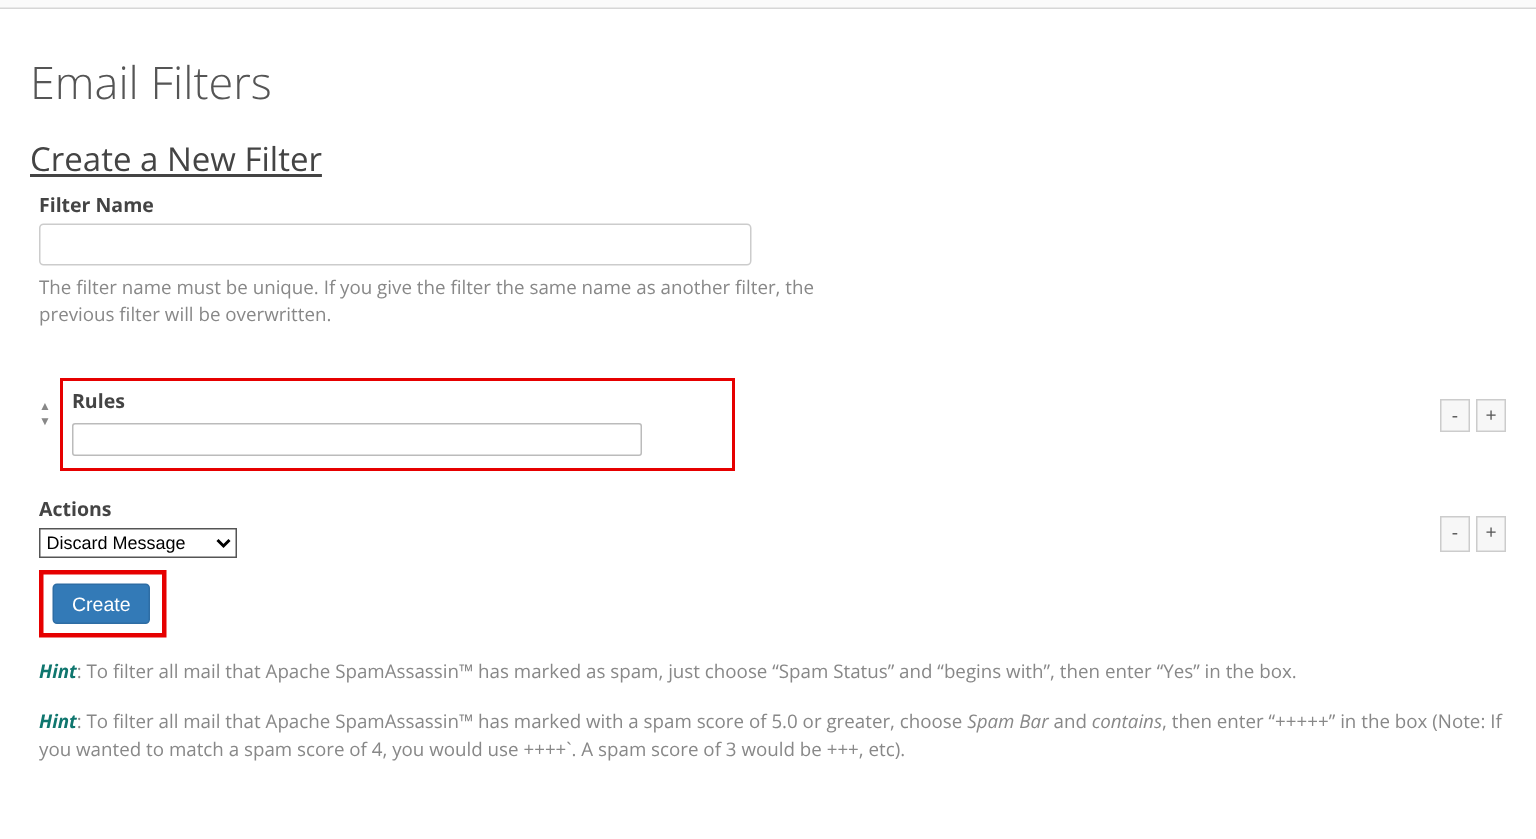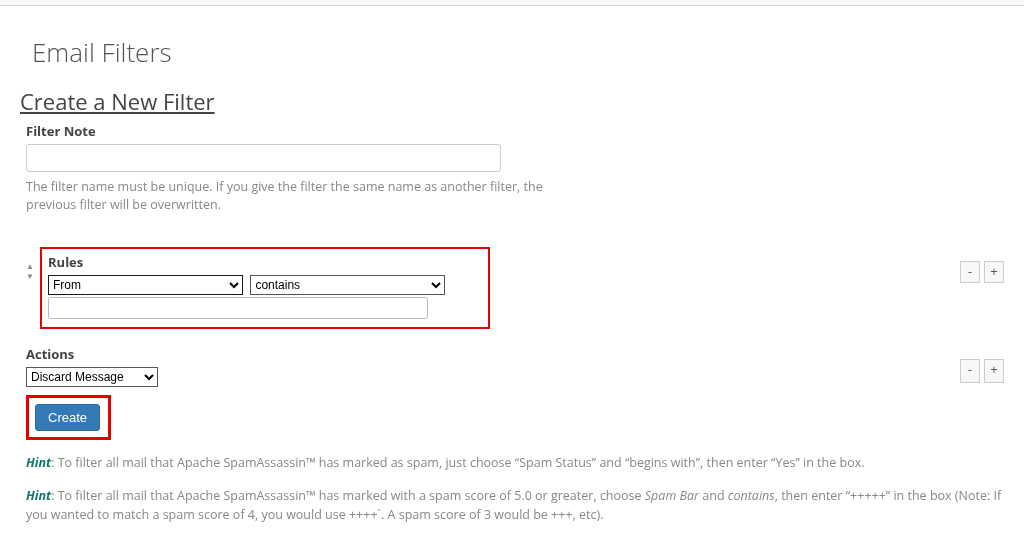--- a/index.html
+++ b/index.html
@@ -13,23 +13,23 @@
   .topbar {
     height: 6px;
     border-bottom: 1px solid #d6d6d6;
     background: #fafafa;
   }
   .page {
     padding: 10px 20px 30px 20px;
   }
   h1.page-title {
     font-weight: 300;
-    font-size: 26px;
+    font-size: 30px;
     color: #555;
-    margin: 18px 0 16px 12px;
+    margin: 18px 0 16px 0;
   }
   h2.section-title {
     font-weight: 400;
     font-size: 22px;
     color: #444;
     margin: 14px 0 6px 0;
     text-decoration: underline;
   }
   p.intro {
     color: #888;
@@ -162,42 +162,34 @@
 <div class="topbar"></div>
 
 <div class="page">
 
   <h1 class="page-title">Email Filters</h1>
 
   <h2 class="section-title">Create a New Filter</h2>
 
   <div class="form-area">
 
-    <label class="label">Filter Note</label>
+    <label class="label">Filter Name</label>
     <input class="filtername-input" type="text" value="" style="">
     <div class="help-text">The filter name must be unique. If you give the filter the same name as another filter, the previous filter will be overwritten.</div>
 
     
     <div class="row-flex">
       <div class="arrows">
         <span>▲</span>
         <span>▼</span>
       </div>
 
       <div class="highlight-red">
         <span class="label" style="margin-bottom:4px;">Rules</span>
         <div class="rules-body">
-          <div>
-            <select class="sel-part">
-              <option>From</option>
-            </select>
-            <select class="sel-match">
-              <option>contains</option>
-            </select>
-          </div>
           <input type="text" class="rule-val" value="" style="">
         </div>
       </div>
 
       <div class="grow"></div>
 
       <div class="btn-group-pm">
         <div class="pm-btn">-</div>
         <div class="pm-btn">+</div>
       </div>

